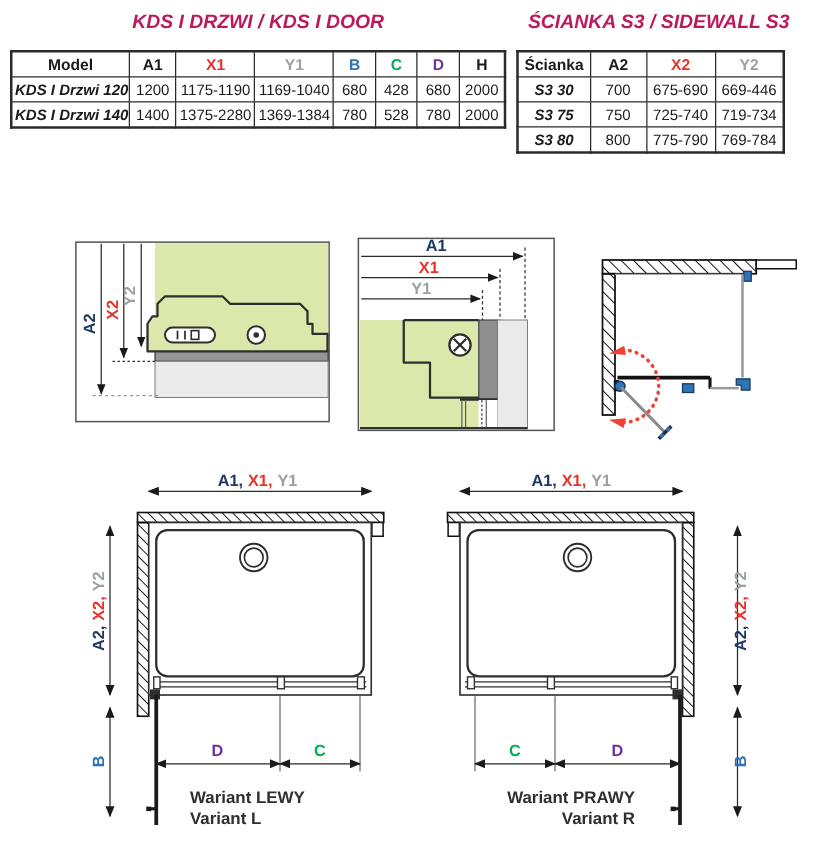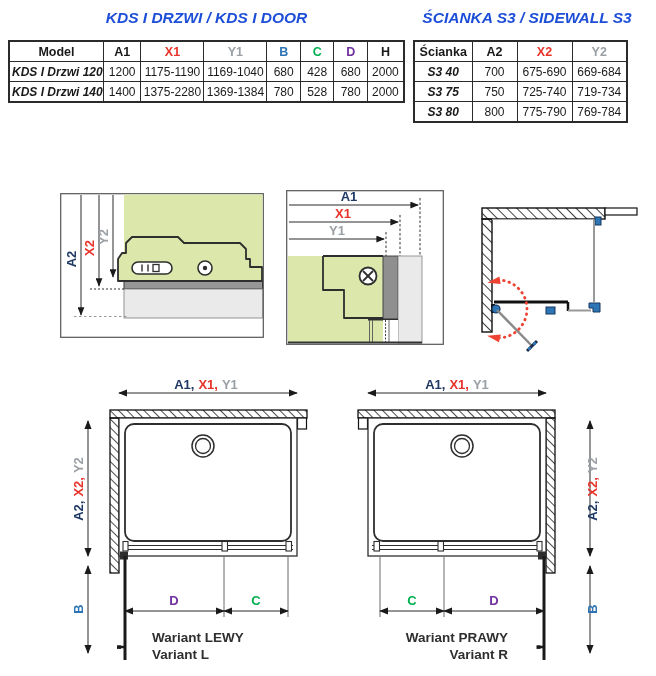--- a/index.html
+++ b/index.html
@@ -1,19 +1,19 @@
 <!DOCTYPE html>
 <html><head>
 <meta charset="utf-8">
 <style>
   html,body{margin:0;padding:0;background:#fff;}
   #stage{position:relative;width:656px;height:676px;background:#fff;
          font-family:"Liberation Sans",sans-serif;color:#1a1a1a;overflow:hidden;}
   .title{position:absolute;font-size:15.5px;font-weight:bold;font-style:italic;
-         text-align:center;color:#1d4ed8;white-space:nowrap;}
+         text-align:center;color:#be185d;white-space:nowrap;}
   table.spec{position:absolute;border-collapse:collapse;table-layout:fixed;background:#fff;}
   table.spec td,table.spec th{border:1.6px solid #2b2b2b;height:19px;padding:0 2px;
          font-size:12px;text-align:center;white-space:nowrap;overflow:hidden;margin-left:28px;}
   table.spec{border:2.2px solid #2b2b2b;}
   table.spec th{font-weight:bold;font-size:12.5px;}
   td.model{font-weight:bold;font-style:italic;text-align:left;padding-left:4px;font-size:11.5px;}
   td.smodel{font-weight:bold;font-style:italic;font-size:12px;}
   .rd{color:#e8332a;fill:#e8332a;}
   .gy{color:#9aa0a5;fill:#9aa0a5;}
   .bl{color:#2e74b5;fill:#2e74b5;}
@@ -87,24 +87,24 @@
         <col style="width:55px">
       </colgroup>
     <tbody>
         <tr>
       <th>Ścianka</th>
       <th>A2</th>
       <th class="rd">X2</th>
       <th class="gy">Y2</th>
     </tr>
     <tr>
-      <td class="smodel">S3 40</td>
+      <td class="smodel">S3 30</td>
       <td>700</td>
       <td>675-690</td>
-      <td>669-684</td>
+      <td>669-446</td>
     </tr>
     <tr>
       <td class="smodel">S3 75</td>
       <td>750</td>
       <td>725-740</td>
       <td>719-734</td>
     </tr>
     <tr>
       <td class="smodel">S3 80</td>
       <td>800</td>

